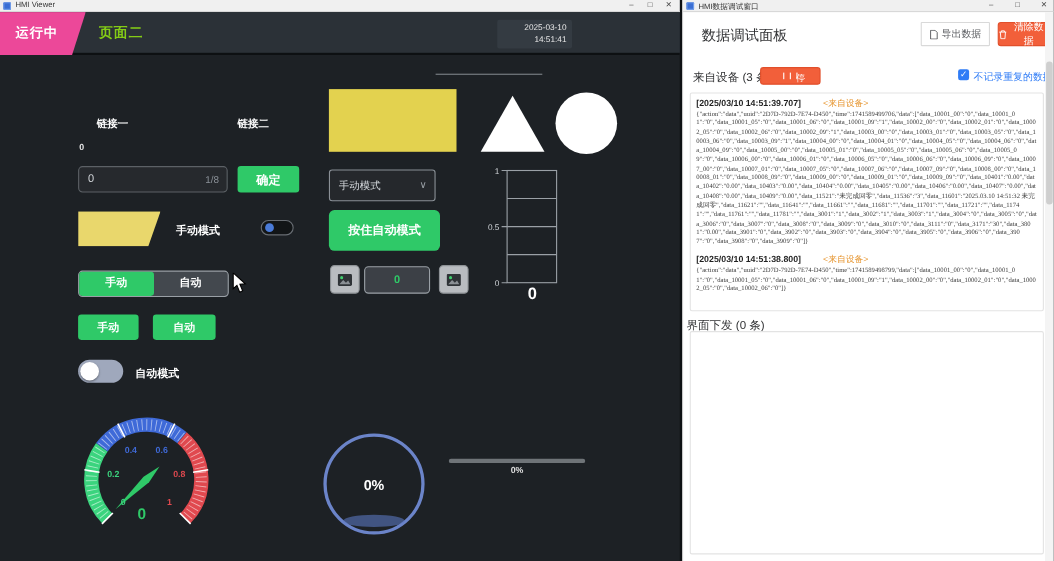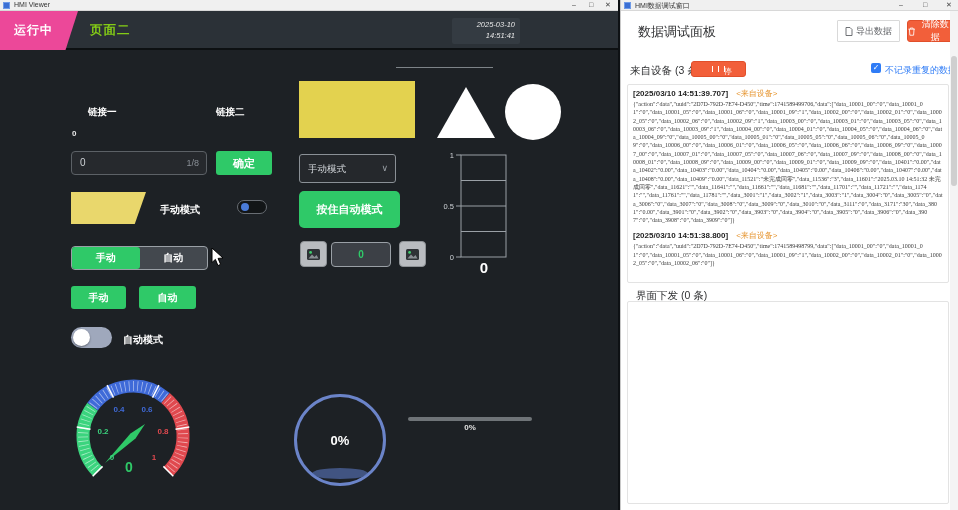--- a/index.html
+++ b/index.html
@@ -21,21 +21,21 @@
   .win-left { position:absolute; left:0; top:0; width:618px; height:510px; background:#1d2125; }
   .topbar { position:absolute; left:0; top:11px; width:618px; height:39px; background:#2b3137;
             border-bottom:2px solid #0d1012; }
   .tab-running { position:absolute; left:0; top:0; width:78px; height:39px; background:#ec4899;
             clip-path:polygon(0 0,100% 0,84% 100%,0 100%); color:#fff; font-weight:700;
             font-size:12px; line-height:39px; padding-left:14px; letter-spacing:1px; }
   .tab-page { position:absolute; left:90px; top:0; height:39px; line-height:39px;
             color:#84cc16; font-weight:700; font-size:12.5px; letter-spacing:1px; }
   .dt-box { position:absolute; left:452px; top:7px; width:68px; height:26px; background:#343b42;
             border-radius:2px; color:#e8e8e8; font-size:7.5px; line-height:1.45;
-            text-align:right; padding:2px 5px 0 0;font-style:italic; }
+            text-align:right; padding:2px 5px 0 0; }
   .brand { position:absolute; left:528px; top:13px; width:86px; height:24px; color:#fff;
             font-style:italic; font-weight:700; font-size:17px; letter-spacing:0; }
   .brand-badge { position:absolute; right:-2px; top:-7px; width:21px; height:16px;
             background:#3f6ad8; border-radius:2px;
             background-image:repeating-linear-gradient(90deg, rgba(255,255,255,.85) 0 1px, transparent 1px 4px);
             background-size:14px 9px; background-position:3px 3px; background-repeat:no-repeat;
             background-color:#3f6ad8; }
 
   .lbl { color:#fff; font-size:9.5px; font-weight:700; }
   .tiny { color:#e8e8e8; font-size:8px; font-weight:700; }
@@ -115,21 +115,21 @@
             justify-content:center; gap:3px; }
   .btn-orange { background:#f25f3a; border:1px solid #e14f2b; color:#fff; border-radius:3px;
             display:flex; align-items:center; justify-content:center; gap:3px; position:absolute; }
   .sec-title { position:absolute; font-size:10.5px; color:#303133; }
   .chk { position:absolute; width:10px; height:10px; background:#2f7cf6; border-radius:2px;
             color:#fff; font-size:8px; line-height:10px; text-align:center; }
   .chk-lbl { position:absolute; font-size:9px; color:#2f7cf6; }
   .logbox { position:absolute; left:6px; width:322px; background:#fff;
             border:1px solid #e3e3e3; border-radius:2px; overflow:hidden; padding:3px 5px; }
   .log-head { font-size:8px; color:#1f1f1f; font-weight:700; }
-  .log-src { color:#e6952f; font-weight:400; margin-left:8px; }
+  .log-src { color:#e6952f; font-weight:400; margin-left:20px; }
   .log-body { font-family:"Liberation Serif","DejaVu Serif",serif; font-size:6px;
             line-height:8.3px; color:#3a3a3a; word-break:break-all; margin-top:1px; }
   .log-entry + .log-entry { margin-top:6px; }
   .scroll-track { position:absolute; right:0; top:11px; width:8px; bottom:0; background:#f4f4f4; }
   .scroll-thumb { position:absolute; right:1px; top:45px; width:6px; height:130px;
             background:#cfcfcf; border-radius:3px; }
 
   .pause-icon span { display:inline-block; width:1.5px; height:6px; background:#fff; margin:0 .75px; }
 </style>
 </head>
@@ -305,20 +305,20 @@
         <div class="log-body">{"action":"data","uuid":"2D7D-792D-7E74-D450","time":1741589499706,"data":["data_10001_00":"0","data_10001_01":"0","data_10001_05":"0","data_10001_06":"0","data_10001_09":"1","data_10002_00":"0","data_10002_01":"0","data_10002_05":"0","data_10002_06":"0","data_10002_09":"1","data_10003_00":"0","data_10003_01":"0","data_10003_05":"0","data_10003_06":"0","data_10003_09":"1","data_10004_00":"0","data_10004_01":"0","data_10004_05":"0","data_10004_06":"0","data_10004_09":"0","data_10005_00":"0","data_10005_01":"0","data_10005_05":"0","data_10005_06":"0","data_10005_09":"0","data_10006_00":"0","data_10006_01":"0","data_10006_05":"0","data_10006_06":"0","data_10006_09":"0","data_10007_00":"0","data_10007_01":"0","data_10007_05":"0","data_10007_06":"0","data_10007_09":"0","data_10008_00":"0","data_10008_01":"0","data_10008_09":"0","data_10009_00":"0","data_10009_01":"0","data_10009_09":"0","data_10401":"0.00","data_10402":"0.00","data_10403":"0.00","data_10404":"0.00","data_10405":"0.00","data_10406":"0.00","data_10407":"0.00","data_10408":"0.00","data_10409":"0.00","data_11521":"未完成回零","data_11536":"3","data_11601":"2025.03.10 14:51:32 未完成回零","data_11621":"","data_11641":"","data_11661":"","data_11681":"","data_11701":"","data_11721":"","data_11741":"","data_11761":"","data_11781":"","data_3001":"1","data_3002":"1","data_3003":"1","data_3004":"0","data_3005":"0","data_3006":"0","data_3007":"0","data_3008":"0","data_3009":"0","data_3010":"0","data_3111":"0","data_3171":"30","data_3801":"0.00","data_3901":"0","data_3902":"0","data_3903":"0","data_3904":"0","data_3905":"0","data_3906":"0","data_3907":"0","data_3908":"0","data_3909":"0"]}</div>
       </div>
       <div class="log-entry">
         <div class="log-head">
           <span>[2025/03/10 14:51:38.800]</span><span class="log-src">&lt;来自设备&gt;</span>
         </div>
         <div class="log-body">{"action":"data","uuid":"2D7D-792D-7E74-D450","time":1741589498799,"data":["data_10001_00":"0","data_10001_01":"0","data_10001_05":"0","data_10001_06":"0","data_10001_09":"1","data_10002_00":"0","data_10002_01":"0","data_10002_05":"0","data_10002_06":"0"]}</div>
       </div>
     </div>
 
-    <span class="sec-title" style="left:15px; top:289px;">界面下发 (0 条)</span>
+    <span class="sec-title" style="left:3px; top:289px;">界面下发 (0 条)</span>
     <div class="logbox" style="top:301px; height:203px;"></div>
 
     <div class="scroll-track">
       <div class="scroll-thumb"></div>
     </div>
   </div>
 </div>
 
 </body></html>

